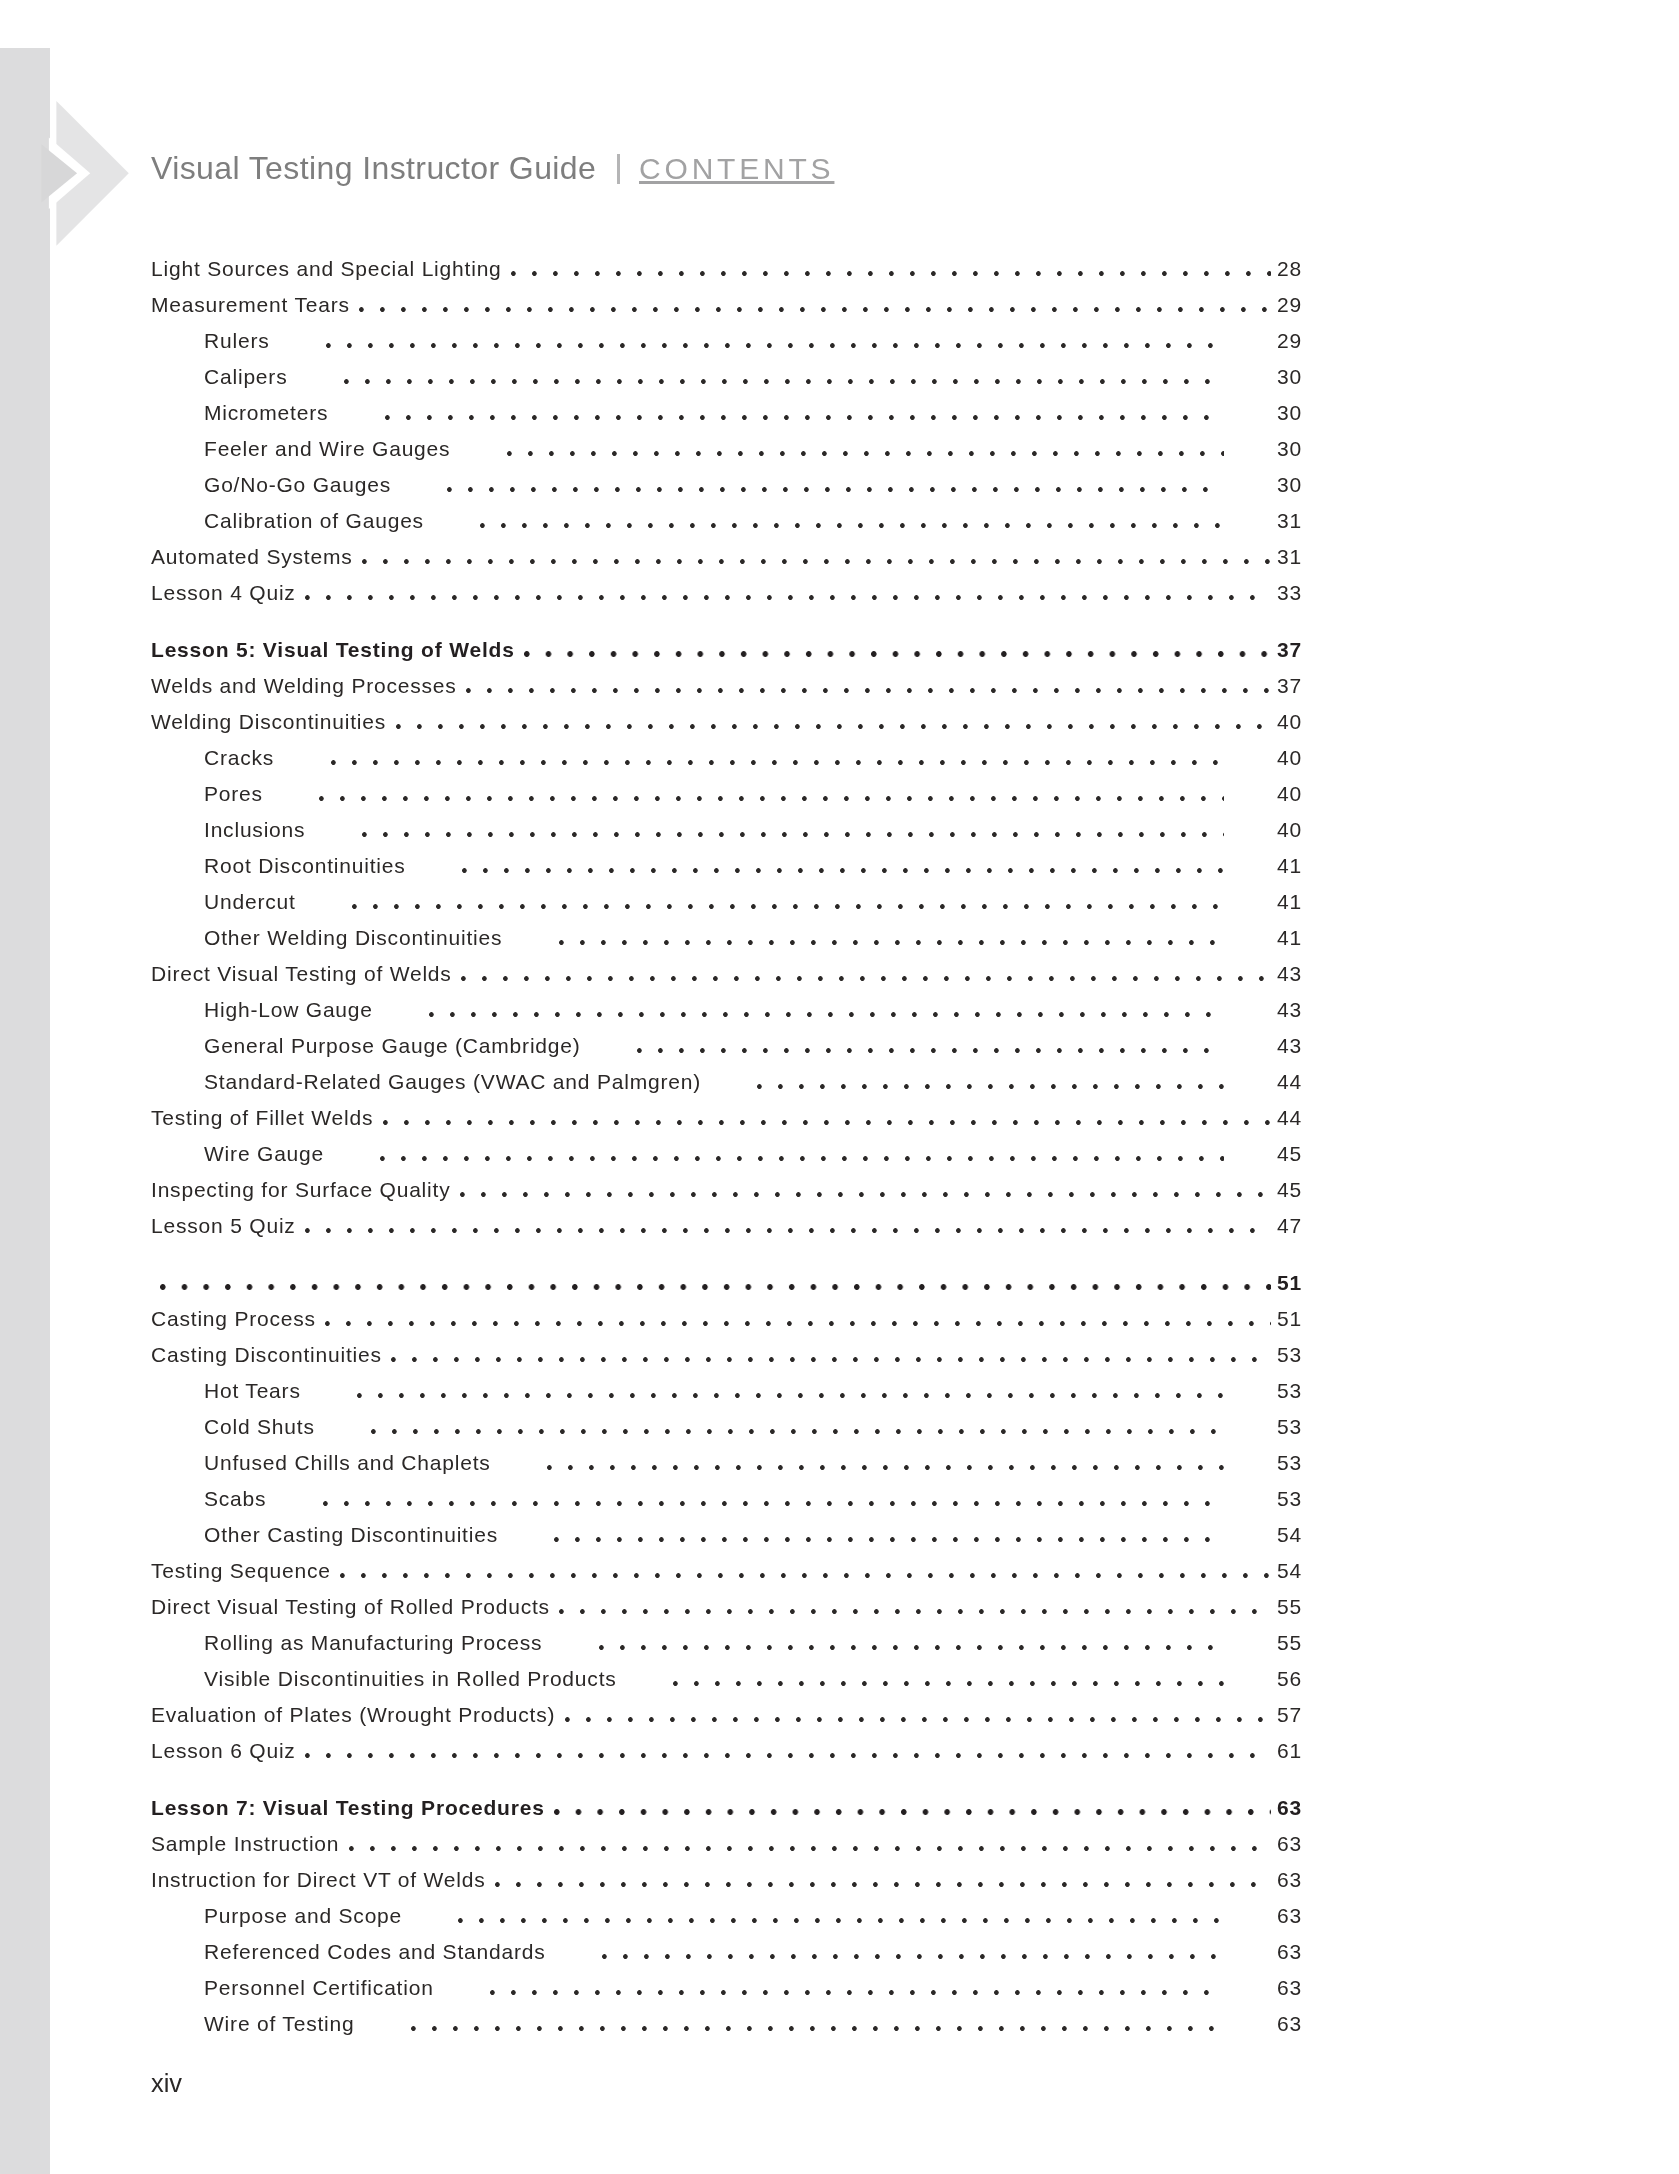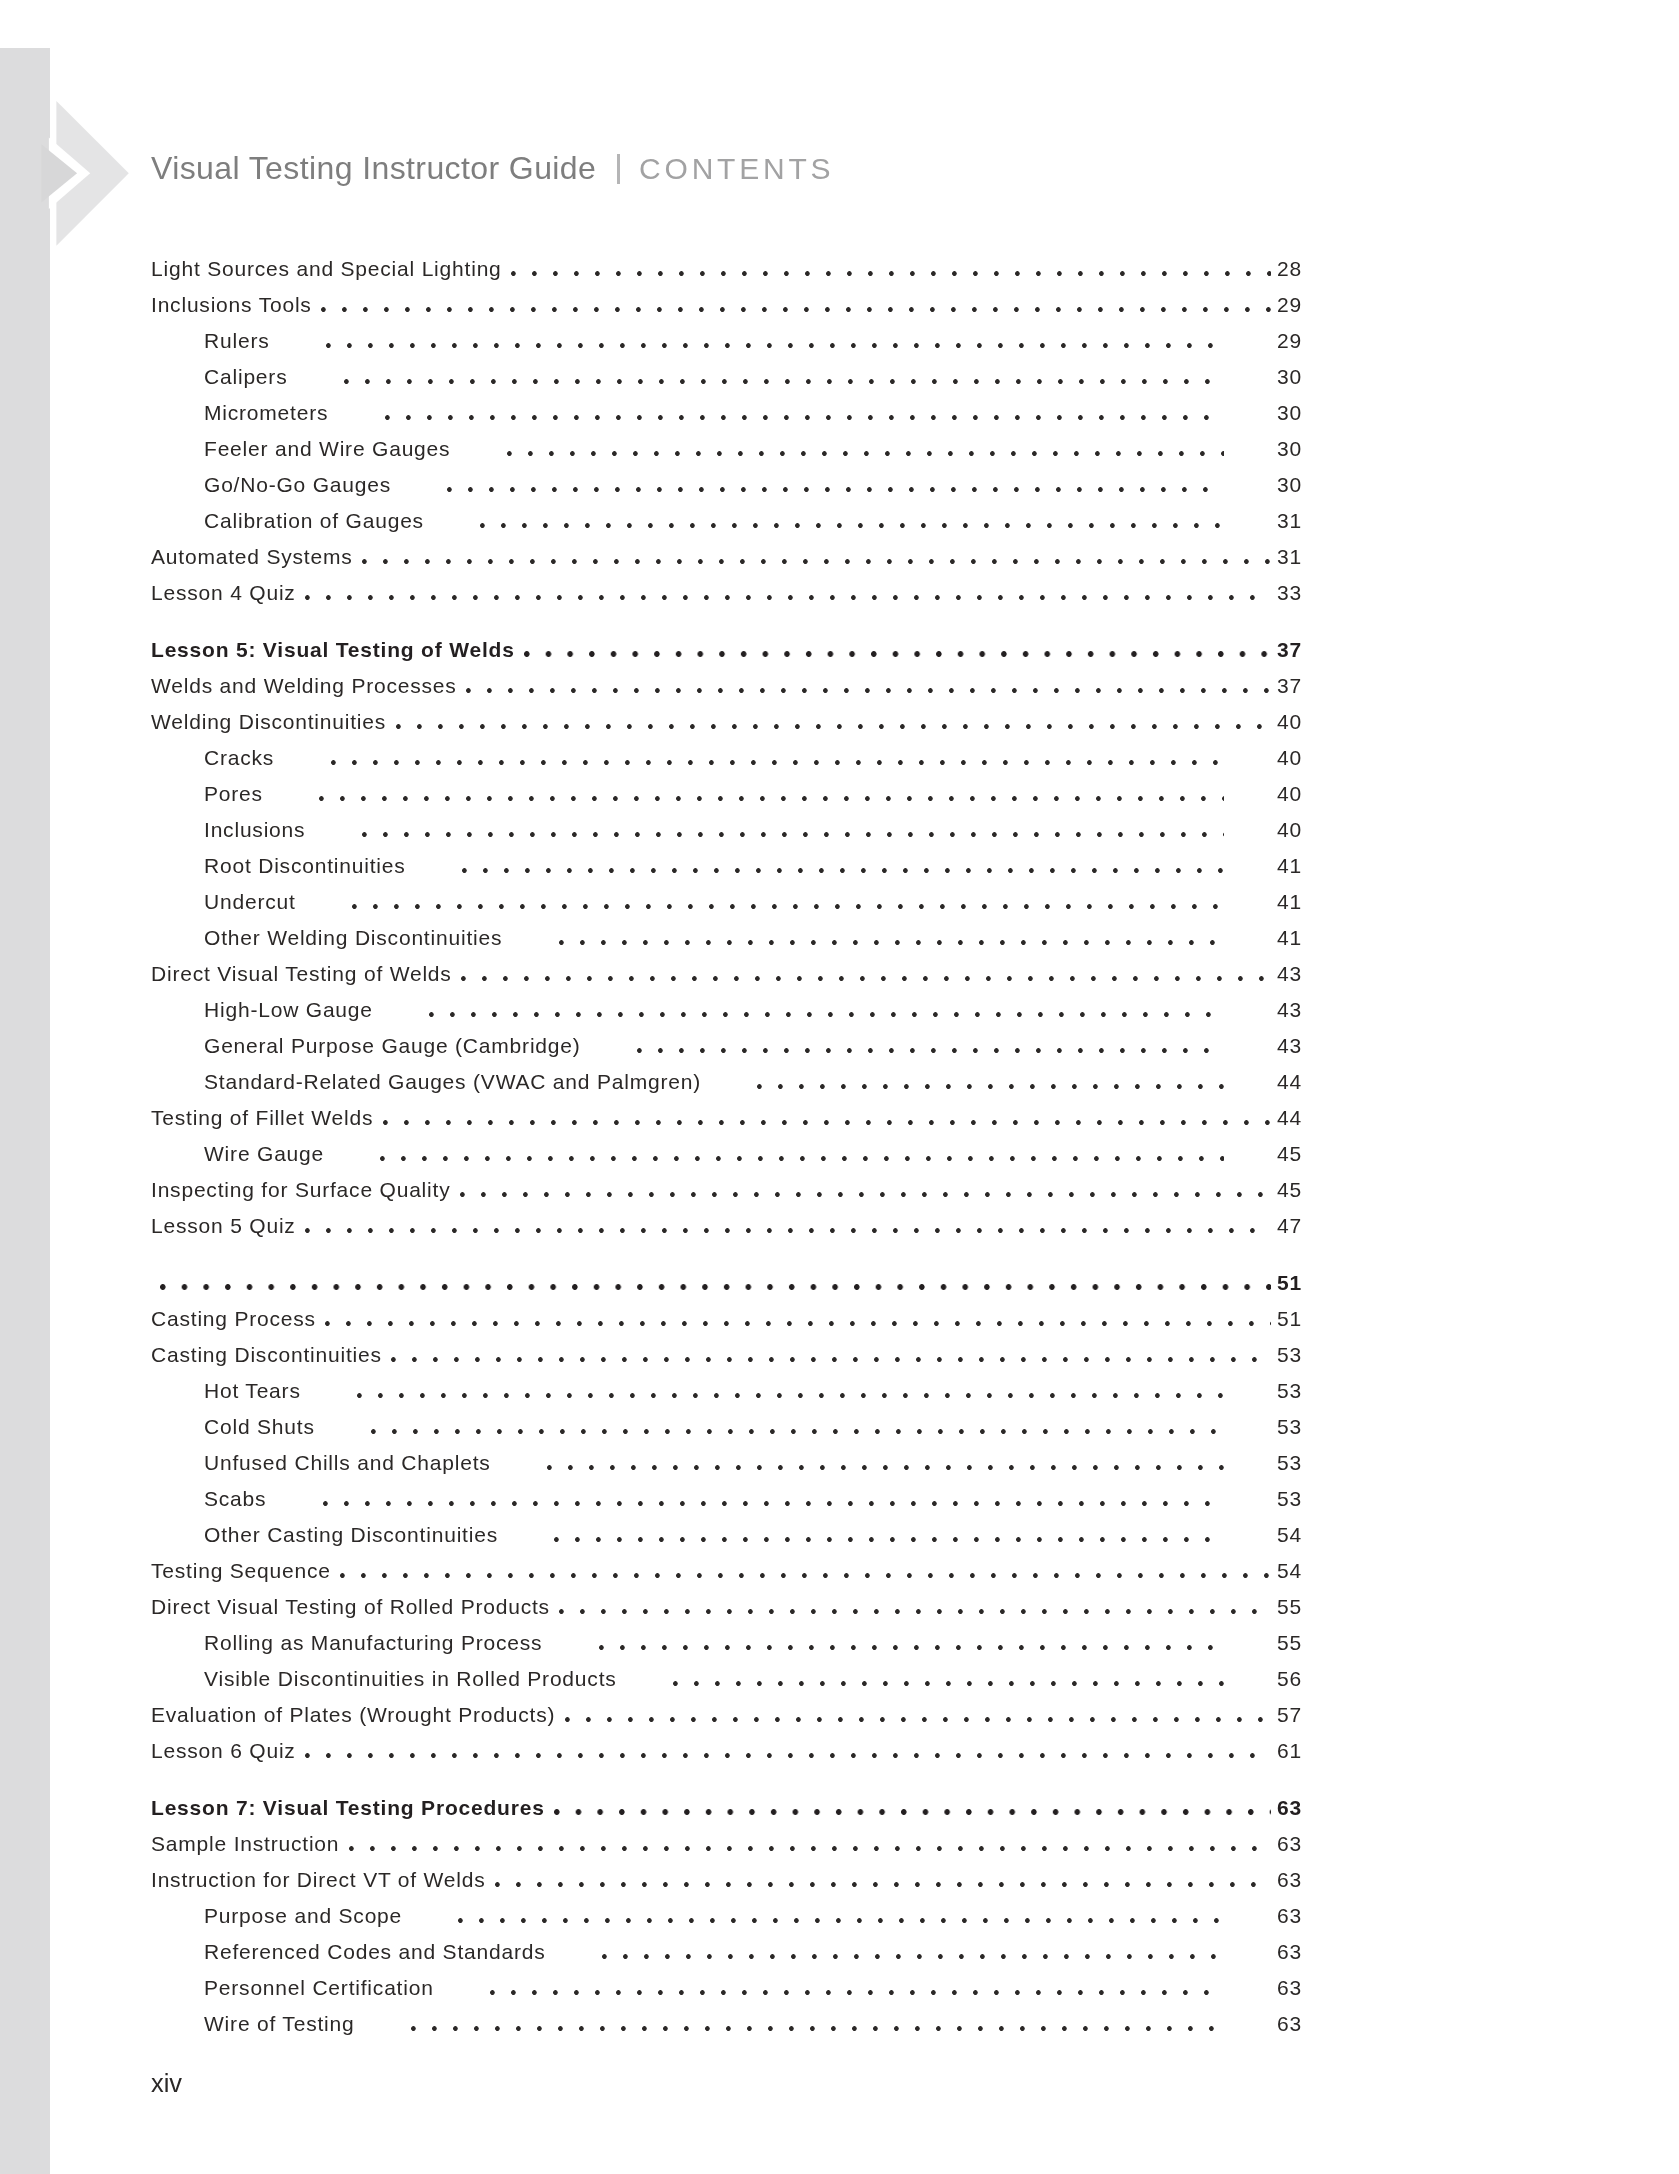--- a/index.html
+++ b/index.html
@@ -39,20 +39,21 @@
     letter-spacing:0.4px;
   }
   .header-sep{
     display:inline-block;width:2.8px;height:30px;
     background:var(--header-separator);
     margin:0 19px 0 21px;
   }
   .section-title{
     font-size:30px;color:var(--header-section);
     letter-spacing:3.8px;
+    text-decoration:underline;
   }
 
   .toc{
     position:absolute;left:151px;right:222px;top:209px;
     color:var(--text);
   }
   .toc-row{
     display:flex;align-items:baseline;
     height:36px;
     font-size:21px;
@@ -106,21 +107,21 @@
     <span class="section-title">CONTENTS</span>
   </div>
 
   <div class="toc" id="toc-list">
       <div class="toc-row">
       <span class="label">Light Sources and Special Lighting</span>
       <span class="leader"></span>
       <span class="pagenum">28</span>
     </div>
       <div class="toc-row">
-      <span class="label">Inclusions Tools</span>
+      <span class="label">Measurement Tears</span>
       <span class="leader"></span>
       <span class="pagenum">29</span>
     </div>
       <div class="toc-row indent">
       <span class="label">Rulers</span>
       <span class="leader"></span>
       <span class="pagenum">29</span>
     </div>
       <div class="toc-row indent">
       <span class="label">Calipers</span>

